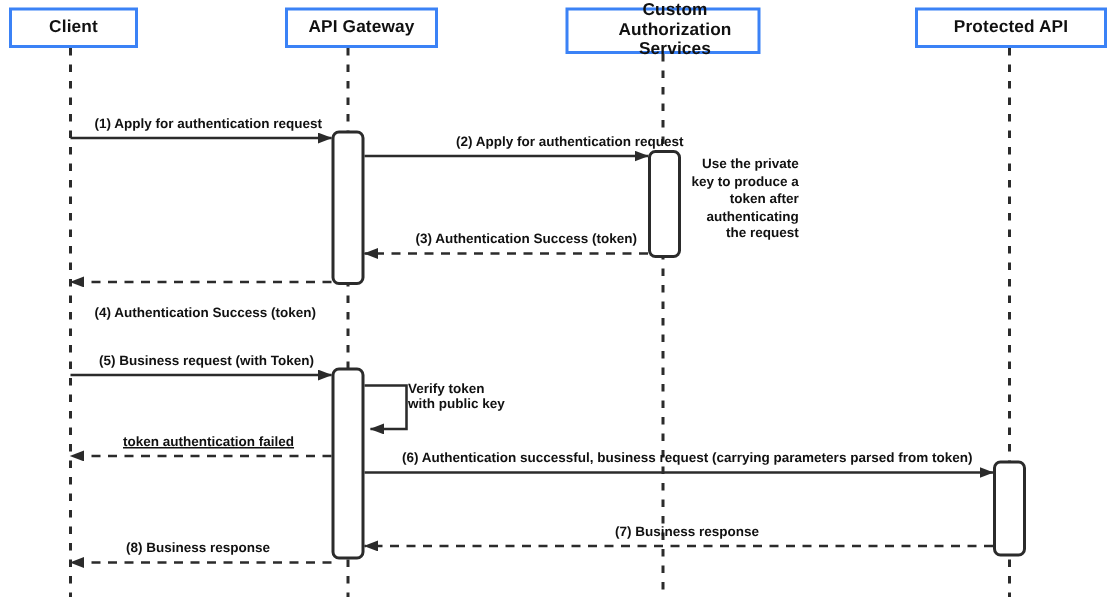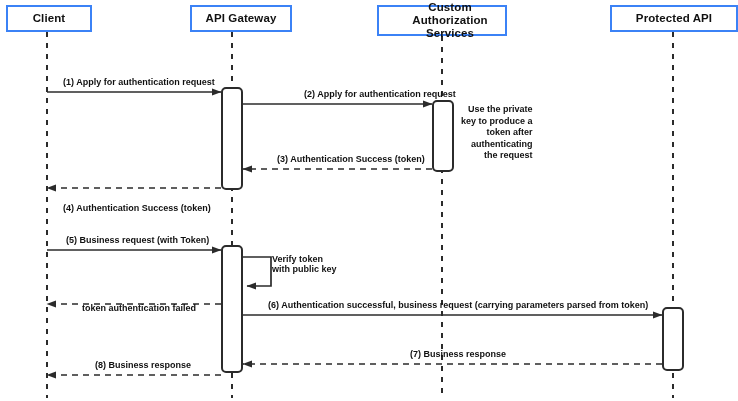--- a/index.html
+++ b/index.html
@@ -120,24 +120,24 @@
       <div class="activation" style="left: 662px; top: 307px; width: 22px; height: 64px;"></div>
     </div>
   <div id="labels-layer">
       <div class="msg-label" style="left: 63px; top: 77px; white-space: pre-line;">(1) Apply for authentication request</div>
       <div class="msg-label" style="left: 268px; top: 89px; white-space: pre-line; padding-left: 36px;">(2) Apply for authentication request</div>
       <div class="msg-label" style="left: 277px; top: 154px; white-space: pre-line;">(3) Authentication Success (token)</div>
       <div class="msg-label" style="left: 63px; top: 171px; white-space: pre-line; margin-top: 32px;">(4) Authentication Success (token)</div>
       <div class="msg-label" style="left: 66px; top: 235px; white-space: pre-line;">(5) Business request (with Token)</div>
       <div class="msg-label" style="left: 272px; top: 254px; white-space: pre-line;">Verify token
 with public key</div>
-      <div class="msg-label" style="left: 82px; top: 303px; white-space: pre-line;">token authentication failed</div>
+      <div class="msg-label" style="left: 82px; top: 289px; white-space: pre-line; text-decoration: underline;">token authentication failed</div>
       <div class="msg-label" style="left: 268px; top: 300px; white-space: pre-line;">(6) Authentication successful, business request (carrying parameters parsed from token)</div>
       <div class="msg-label" style="left: 410px; top: 349px; white-space: pre-line;">(7) Business response</div>
-      <div class="msg-label" style="left: 95px; top: 360px; white-space: pre-line;">(8) Business response</div>
+      <div class="msg-label" style="left: 84px; top: 360px; white-space: pre-line;">(8) Business response</div>
     </div>
   <div id="notes-layer">
       <div class="note-text" style="left: 461px; top: 104px;">Use the private
 key to produce a
 token after
 authenticating
 the request</div>
     </div>
 
 </div>

